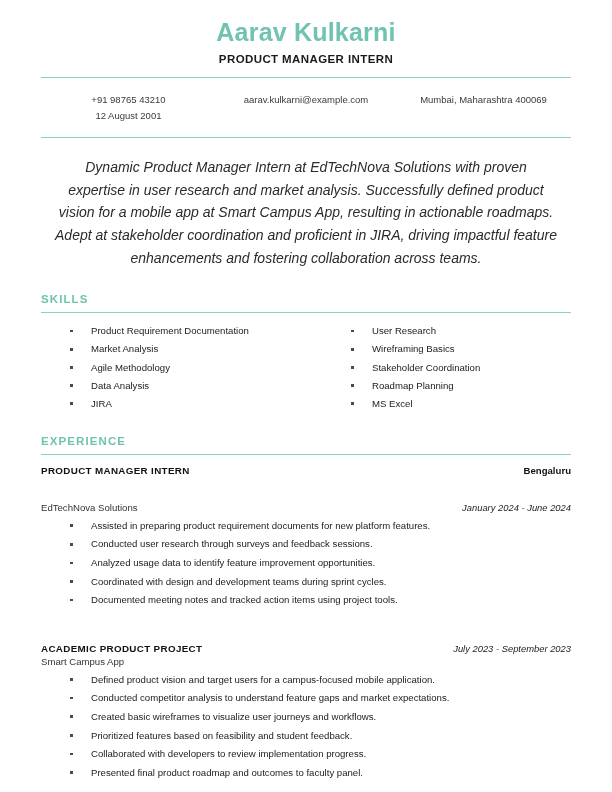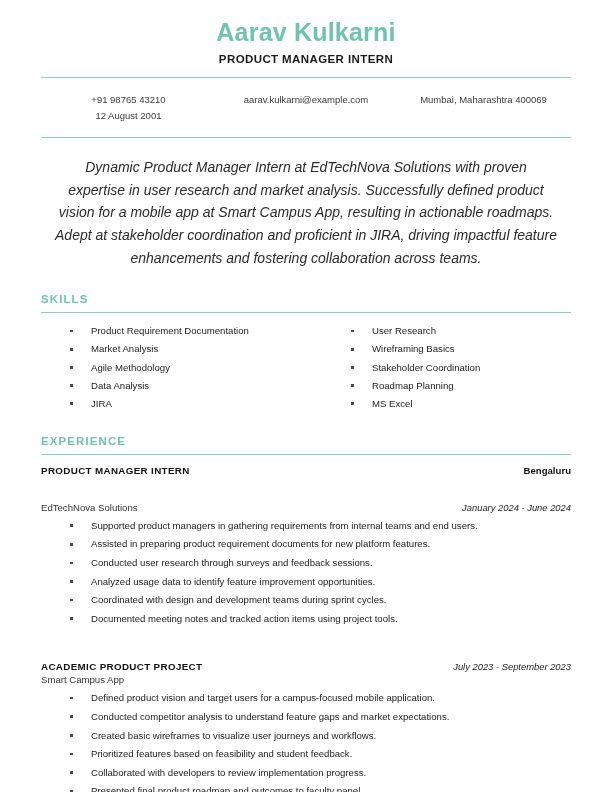--- a/index.html
+++ b/index.html
@@ -249,21 +249,20 @@
       <div class="entry-row">
         <div class="entry-title">PRODUCT MANAGER INTERN</div>
         <div class="entry-location">Bengaluru</div>
       </div>
       <div class="entry-row entry-subrow">
         <div class="entry-org">EdTechNova Solutions</div>
         <div class="entry-date">January 2024 - June 2024</div>
       </div>
       <div class="entry-bullets">
         <ul class="bullets">
-          <li>Supported product managers in gathering requirements from internal teams and end users.</li>
           <li>Assisted in preparing product requirement documents for new platform features.</li>
           <li>Conducted user research through surveys and feedback sessions.</li>
           <li>Analyzed usage data to identify feature improvement opportunities.</li>
           <li>Coordinated with design and development teams during sprint cycles.</li>
           <li>Documented meeting notes and tracked action items using project tools.</li>
         </ul>
       </div>
     </div>
 
     <div class="entry">

